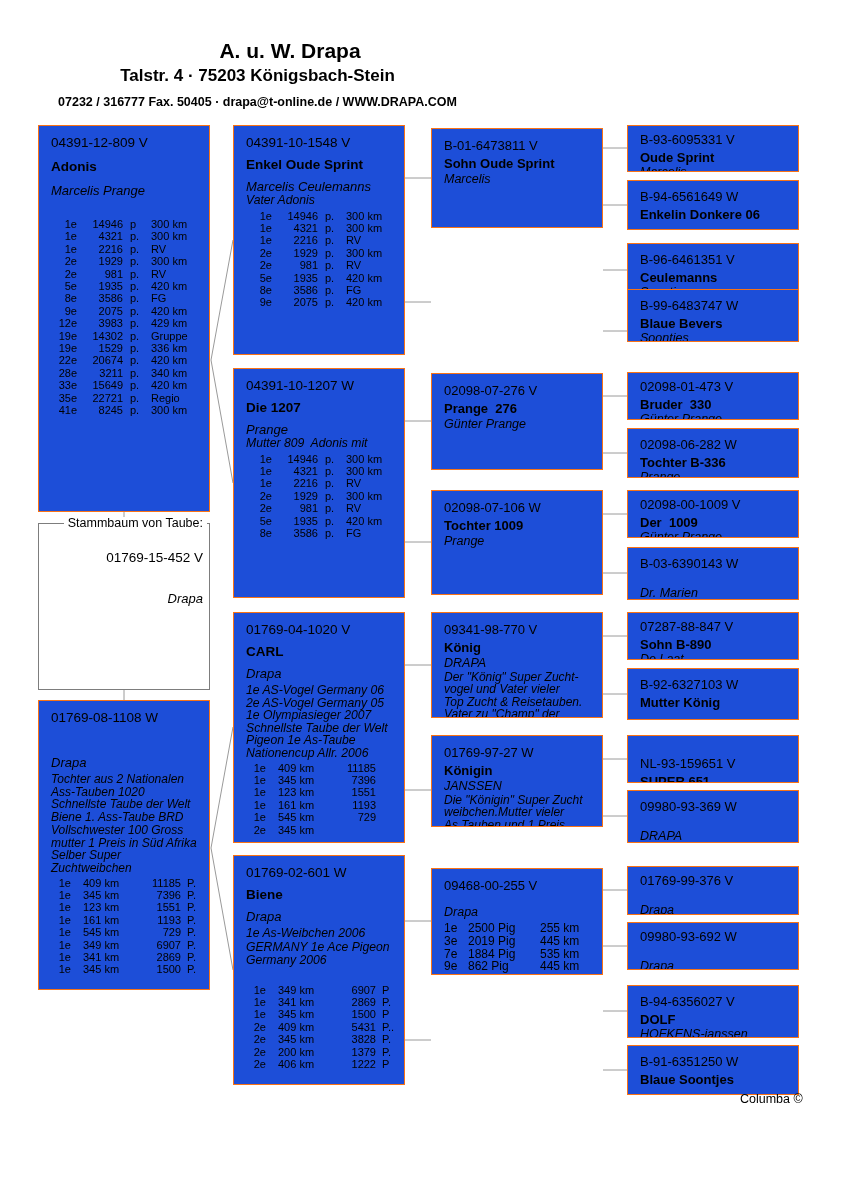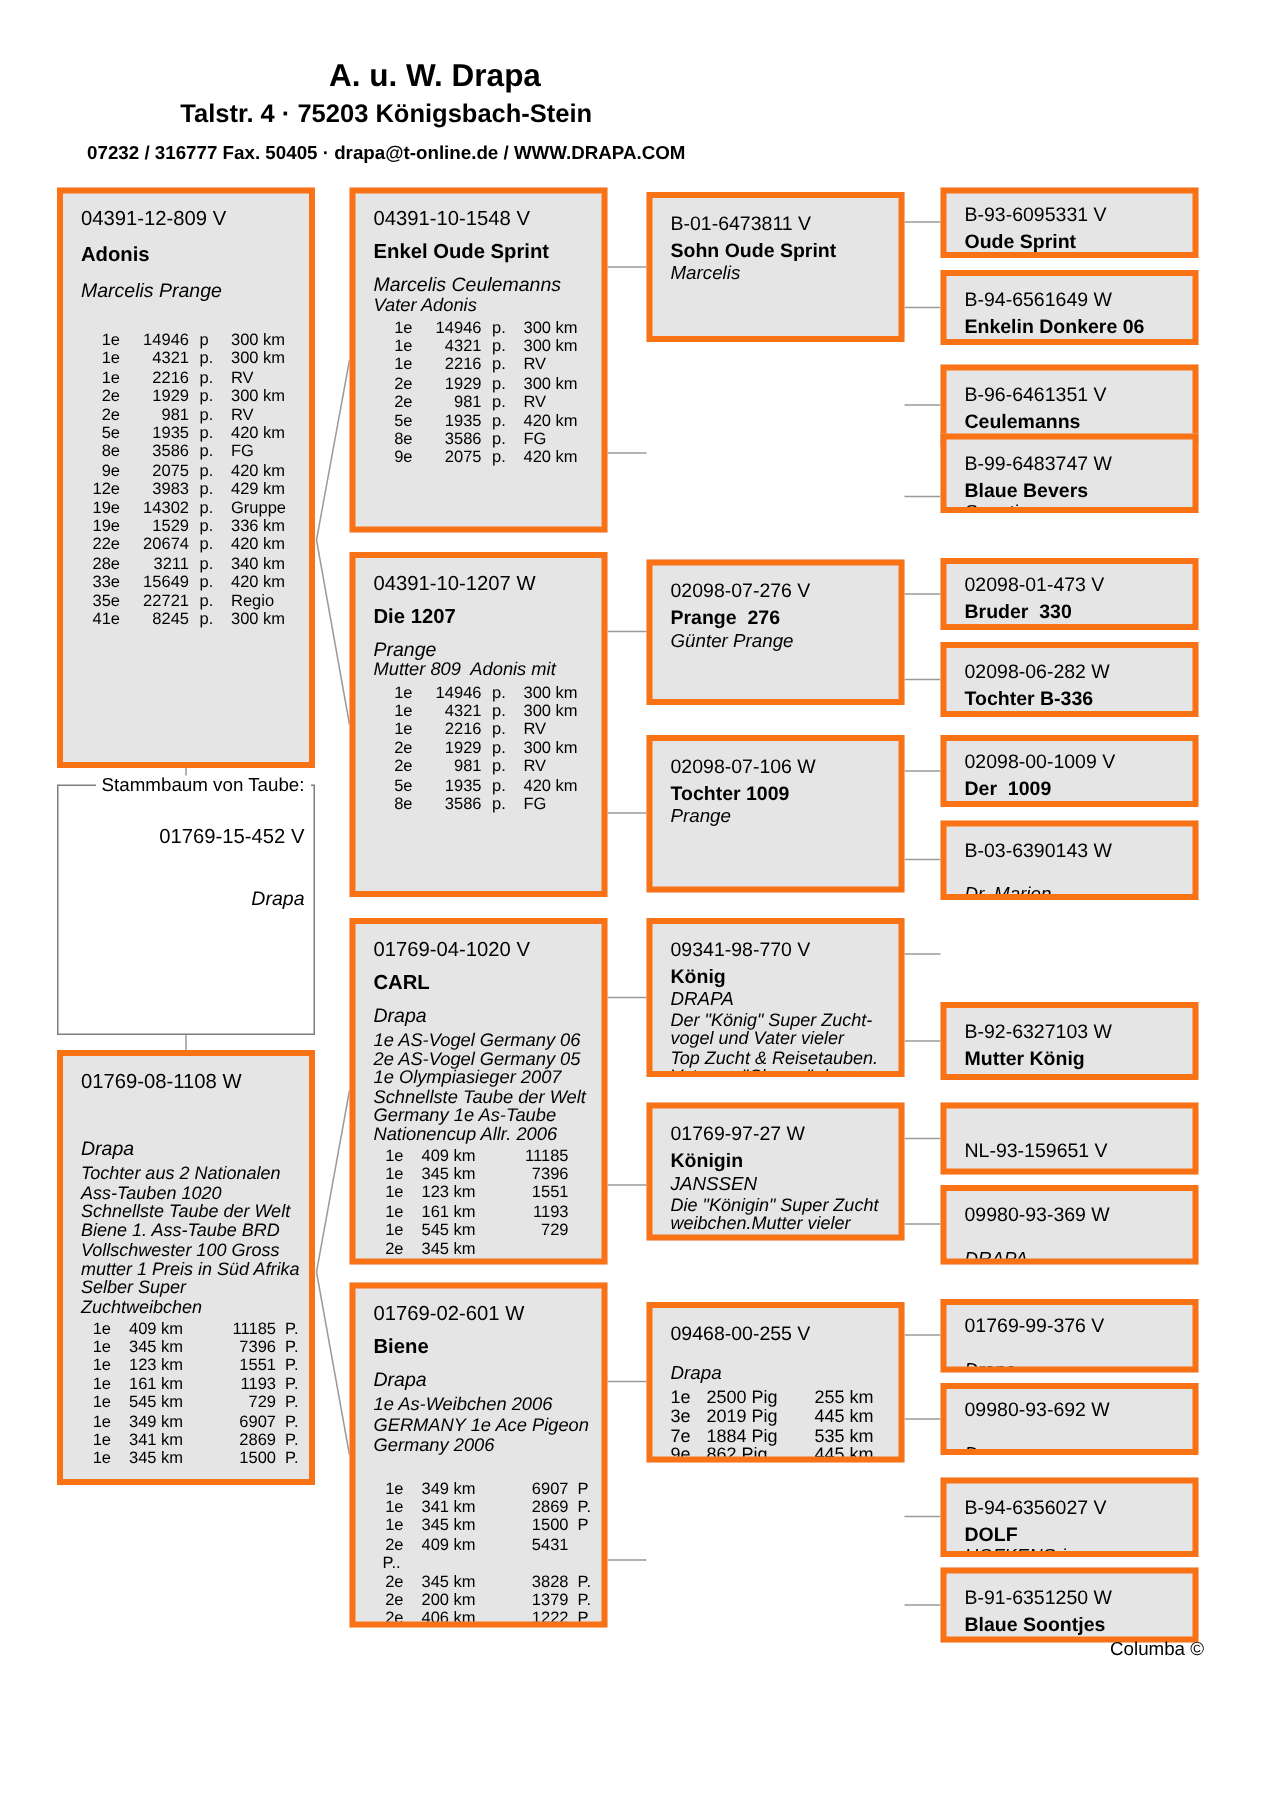--- a/index.html
+++ b/index.html
@@ -9,21 +9,21 @@
   .lh-name{position:absolute;left:95px;top:39px;width:390px;text-align:center;
            font-weight:bold;font-size:21px;}
   .lh-addr{position:absolute;left:0;top:66px;width:515px;text-align:center;
            font-weight:bold;font-size:17px;}
   .lh-contact{position:absolute;left:0;top:95px;width:515px;text-align:center;
            font-weight:bold;font-size:12.5px;}
   
   .connectors{position:absolute;left:0;top:0;pointer-events:none;}
   .connectors line{stroke:#9a9a9a;stroke-width:1;}
   
-  .pbox{position:absolute;box-sizing:border-box;border:4px solid #f97316;background:#e5e5e5;
+  .pbox{position:absolute;box-sizing:border-box;border:1px solid #f97316;background:#1d4ed8;
         padding:9px 6px 4px 12px;overflow:hidden;}
   .ring{font-size:13.5px;white-space:pre-wrap;}
   .pname{font-size:13.5px;font-weight:bold;margin-top:9px;white-space:pre-wrap;}
   .strain{font-size:13px;font-style:italic;margin-top:9px;white-space:pre-wrap;}
   .notes{font-size:12px;line-height:12.7px;}
   .note{white-space:pre-wrap;font-style:italic;}
   .results{font-size:11px;line-height:12.4px;}
   .rrow span{display:inline-block;white-space:pre;}
   .res-a .c0{width:26px;text-align:right;}
   .res-a .c1{width:46px;text-align:right;}
@@ -232,21 +232,21 @@
   <section class="pbox col2" style="left:233px;top:612px;width:172px;height:231px;">
     <div class="ring">01769-04-1020 V</div>
     <div class="pname">CARL</div>
     <div class="strain">Drapa</div>
     <div class="notes" style="line-height:12.6px;">
 
     <div class="note">1e AS-Vogel Germany 06</div>
         <div class="note">2e AS-Vogel Germany 05</div>
         <div class="note">1e Olympiasieger 2007</div>
         <div class="note">Schnellste Taube der Welt</div>
-        <div class="note">Germany 1e As-Taube</div>
+        <div class="note">Pigeon 1e As-Taube</div>
         <div class="note">Nationencup Allr. 2006</div>
       </div>
     <div class="results res-b">
 
         <div class="rrow"><span class="c0">1e</span><span class="c1">409 km</span><span class="c2">11185</span><span class="c3"></span></div>
 
         <div class="rrow"><span class="c0">1e</span><span class="c1">345 km</span><span class="c2">7396</span><span class="c3"></span></div>
 
         <div class="rrow"><span class="c0">1e</span><span class="c1">123 km</span><span class="c2">1551</span><span class="c3"></span></div>
 
@@ -386,20 +386,25 @@
     <div class="ring">02098-00-1009 V</div>
     <div class="pname">Der  1009</div>
     <div class="strain">Günter Prange</div>
   </section>
 
   <section class="pbox small col4" style="left:627px;top:547px;width:172px;height:53px;padding-top:8px;">
     <div class="ring">B-03-6390143 W</div>
     <div class="strain" style="margin-top:15px;">Dr. Marien</div>
   </section>
 
+  <section class="pbox small col4" style="left:627px;top:612px;width:172px;height:48px;padding-top:6px;">
+    <div class="ring">07287-88-847 V</div>
+    <div class="pname">Sohn B-890</div>
+    <div class="strain">De Laat</div>
+  </section>
 
   <section class="pbox small col4" style="left:627px;top:668px;width:172px;height:52px;padding-top:8px;">
     <div class="ring">B-92-6327103 W</div>
     <div class="pname">Mutter König</div>
   </section>
 
   <section class="pbox small col4" style="left:627px;top:735px;width:172px;height:48px;padding-top:20px;">
     <div class="ring">NL-93-159651 V</div>
     <div class="pname">SUPER 651</div>
     <div class="strain">JANSSEN</div>

